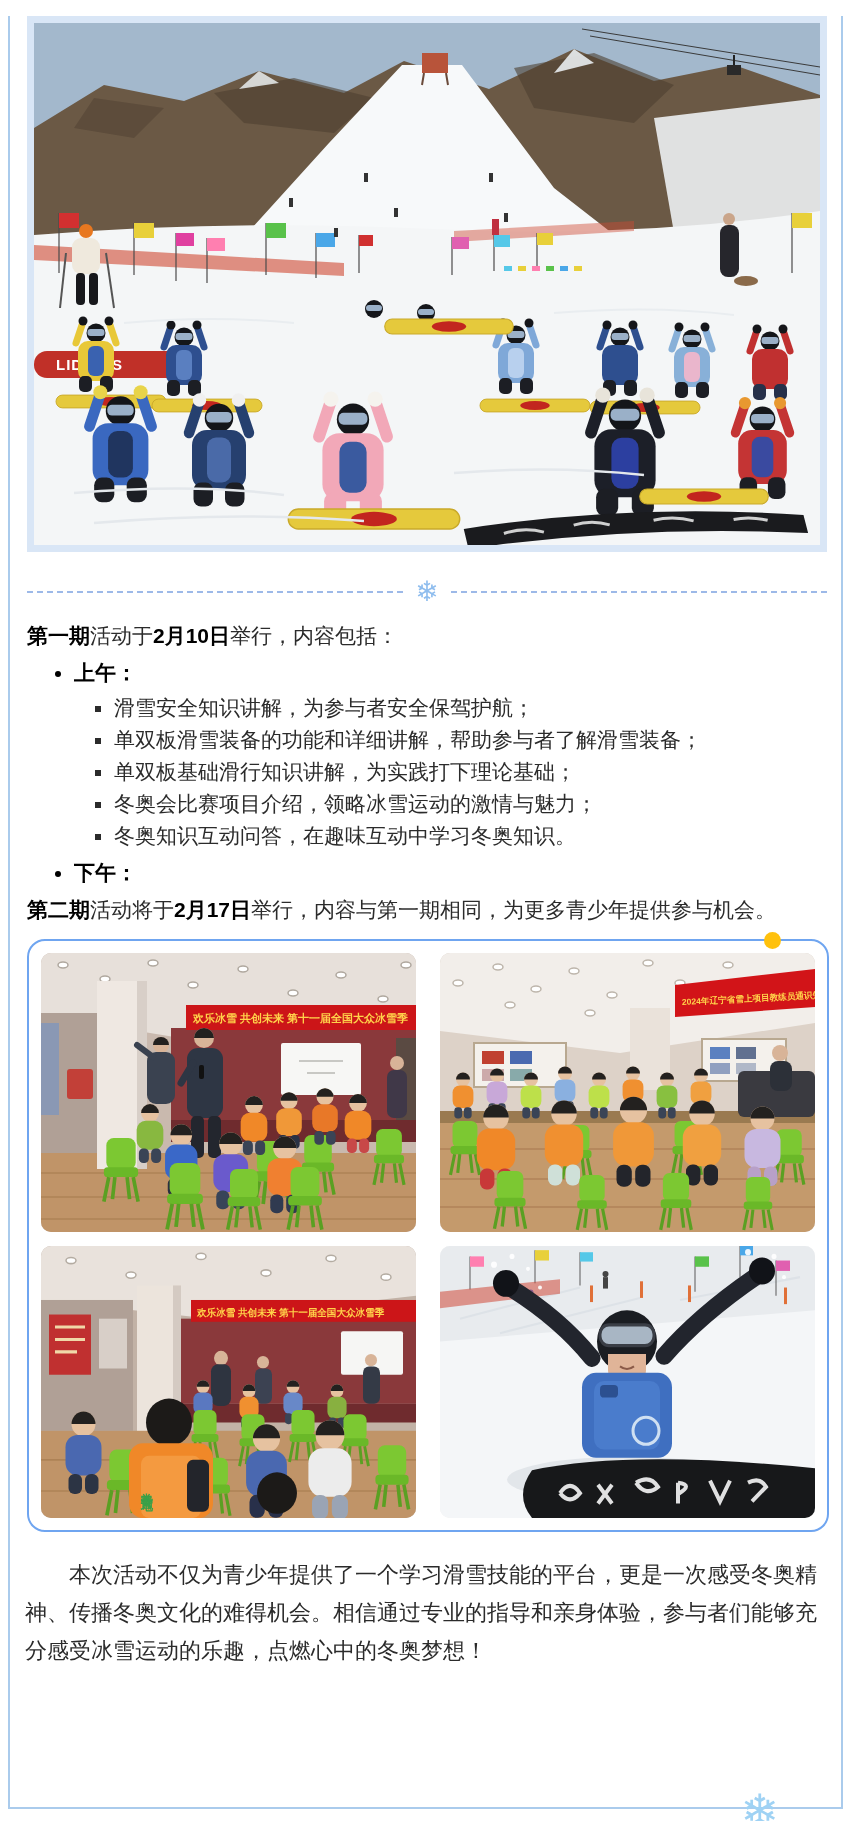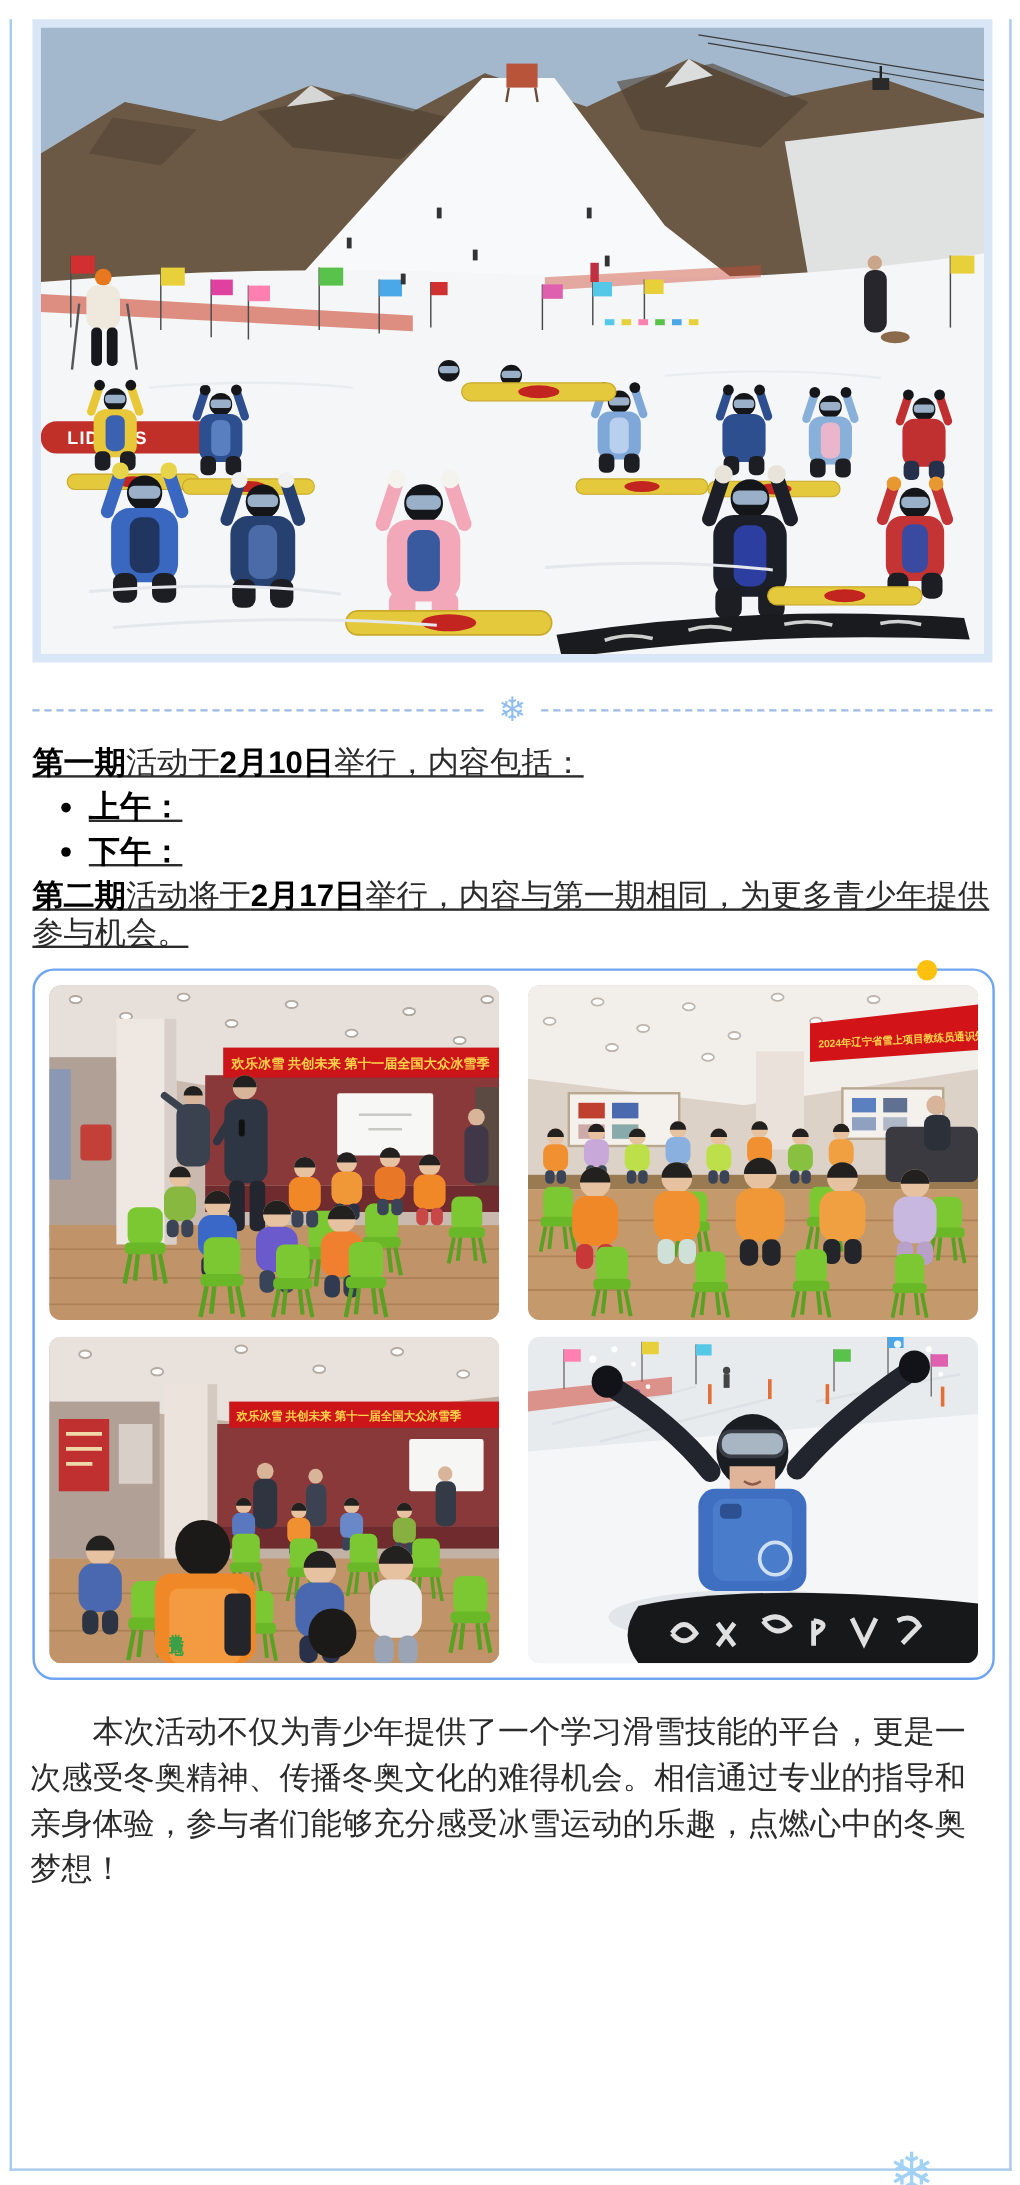--- a/index.html
+++ b/index.html
@@ -7,37 +7,37 @@
   .page-frame{position:relative;margin-left:8px;width:835px;height:1793px;box-sizing:border-box;
     border-left:2px solid #aacbec;border-right:2px solid #aacbec;border-bottom:2px solid #aacbec;background:#fff;}
   
   .hero-mat{margin:16px 0 0 17px;width:800px;height:536px;box-sizing:border-box;background:#d9e6f6;padding:7px;}
   .hero-mat svg{display:block;width:786px;height:522px;}
   
   .divider{margin:24px 0 0 17px;width:800px;height:32px;display:flex;align-items:center;gap:12px;}
   .divider .dash{flex:1;border-top:2px dashed #9db9e8;height:0;}
   .divider .flake{font-size:28px;line-height:1;color:#8fbdee;}
   
-  .schedule{margin:12px 0 0 17px;width:800px;font-size:26px;line-height:31px;color:#2b2b2b;text-decoration:underline;}
+  .schedule{margin:12px 0 0 17px;width:800px;font-size:21px;line-height:31px;color:#2b2b2b;}
   .schedule p{margin:0 0 6px 0;}
   .schedule strong{color:#000;font-weight:700;}
   ul.lv1{list-style:disc;margin:0 0 0 0;padding-left:47px;}
   ul.lv1>li{margin:6px 0;font-weight:700;color:#000;}
   ul.lv2{list-style:square;margin:4px 0 0 0;padding-left:40px;font-weight:400;color:#2b2b2b;}
   ul.lv2>li{margin:0 0 1px 0;}
   .period2{margin-top:6px;}
   
   .photo-grid{position:relative;margin:14px 0 0 17px;width:802px;box-sizing:border-box;
     border:2px solid #6fa5f0;border-radius:18px;padding:12px;
     display:grid;grid-template-columns:375px 375px;grid-template-rows:279px 272px;gap:14px 24px;background:#fff;}
   .photo-grid .dot{position:absolute;top:-9px;right:46px;width:17px;height:17px;border-radius:50%;background:#ffc10d;}
   .gphoto{border-radius:10px;overflow:hidden;background:#eee;}
   .gphoto svg{display:block;width:100%;height:100%;}
   
-  .closing{margin:24px 18px 0 15px;font-size:26px;line-height:38px;color:#2b2b2b;}
+  .closing{margin:24px 18px 0 15px;font-size:22px;line-height:38px;color:#2b2b2b;}
   .closing p{margin:0;text-indent:2em;}
   
   .bottom-flake{position:absolute;right:62px;bottom:-27px;font-size:46px;line-height:1;color:#9fd2f4;}
 </style>
 </head>
 <body>
 
 <div class="page-frame">
 
   <div class="hero-mat">
@@ -195,20 +195,27 @@
   <div class="divider">
     <div class="dash"></div>
     <span class="flake">❄</span>
     <div class="dash"></div>
   </div>
 
   <div class="schedule">
     <p><strong>第一期</strong><span>活动于</span><strong>2月10日</strong><span>举行，内容包括：</span></p>
     <ul class="lv1">
       <li><span>上午：</span>
+        <ul class="lv2">
+          <li>滑雪安全知识讲解，为参与者安全保驾护航；</li>
+          <li>单双板滑雪装备的功能和详细讲解，帮助参与者了解滑雪装备；</li>
+          <li>单双板基础滑行知识讲解，为实践打下理论基础；</li>
+          <li>冬奥会比赛项目介绍，领略冰雪运动的激情与魅力；</li>
+          <li>冬奥知识互动问答，在趣味互动中学习冬奥知识。</li>
+        </ul>
       </li>
       <li><span>下午：</span>
       </li>
     </ul>
     <p class="period2"><strong>第二期</strong><span>活动将于</span><strong>2月17日</strong><span>举行，内容与第一期相同，为更多青少年提供参与机会。</span></p>
   </div>
 
   <div class="photo-grid">
     <span class="dot"></span>
 

